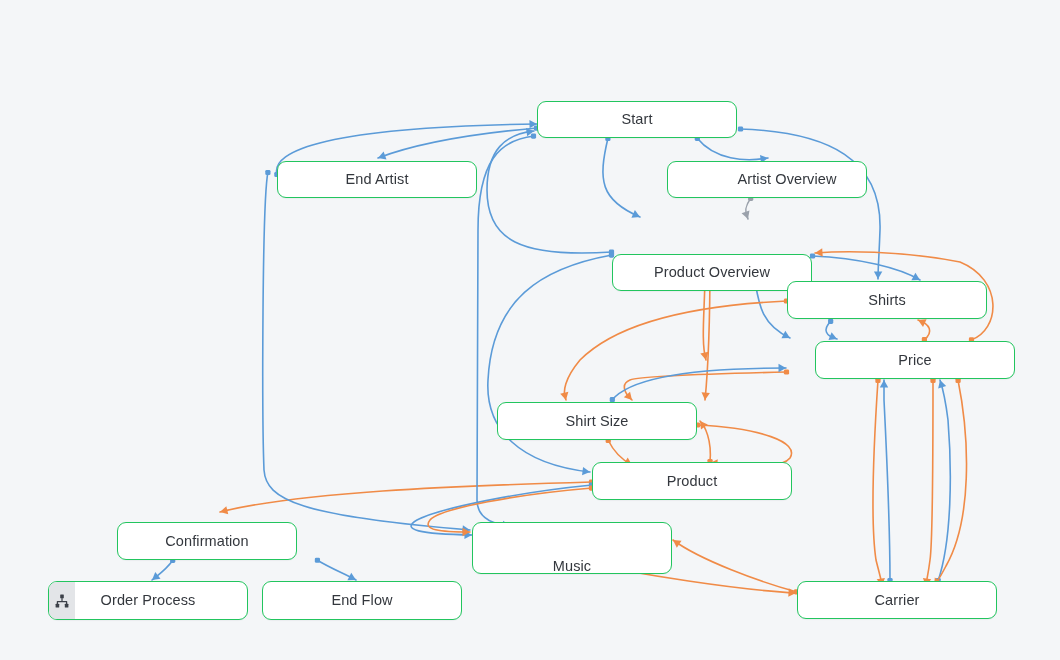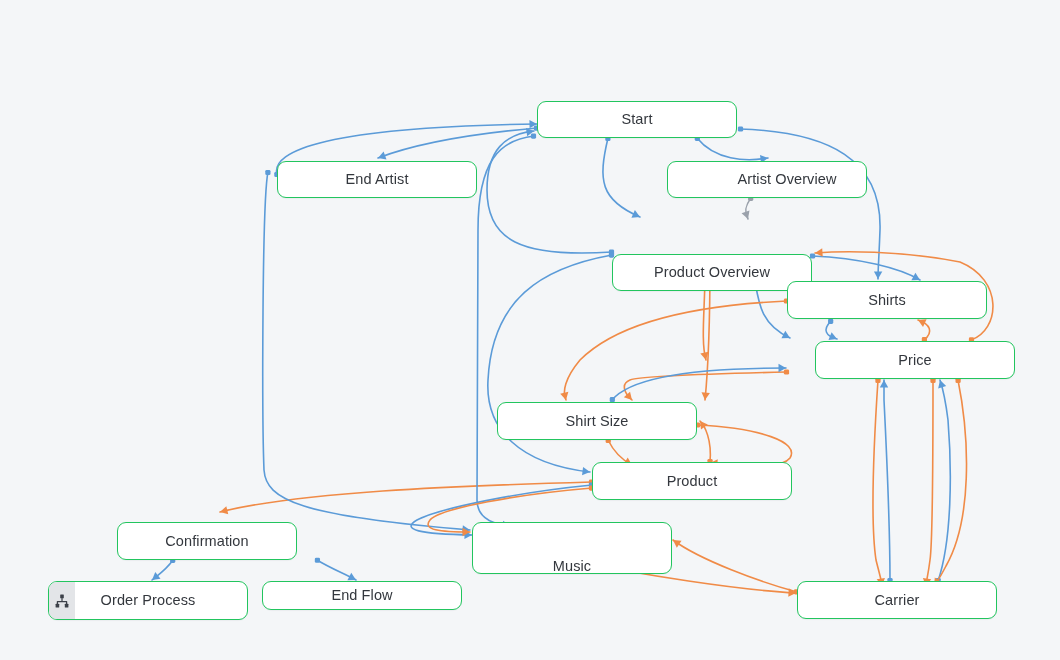--- a/index.html
+++ b/index.html
@@ -208,21 +208,21 @@
         <span class="node-badge">
           <svg width="14" height="14" viewBox="0 0 14 14" aria-hidden="true">
             <rect x="5.2" y="0.6" width="3.6" height="3.6" rx="0.5" fill="#3c4149"></rect>
             <rect x="0.6" y="9.8" width="3.6" height="3.6" rx="0.5" fill="#3c4149"></rect>
             <rect x="9.8" y="9.8" width="3.6" height="3.6" rx="0.5" fill="#3c4149"></rect>
             <path d="M 7,4.4 L 7,6.6 M 2.4,9.8 L 2.4,7.6 L 11.6,7.6 L 11.6,9.8" stroke="#3c4149" stroke-width="1.25" fill="none" stroke-linecap="round" stroke-linejoin="round"></path>
           </svg>
         </span>
         <span class="node-label">Order Process</span>
       </div>
-      <div class="node" style="left: 262px; top: 581px; width: 200px; height: 29px;">
+      <div class="node" style="left: 262px; top: 581px; width: 200px; height: 39px;">
         <span class="node-label">End Flow</span>
       </div>
       <div class="node" style="left: 797px; top: 581px; width: 200px; height: 38px;">
         <span class="node-label">Carrier</span>
       </div>
     </div>
 
 </div>
 
 </body></html>

